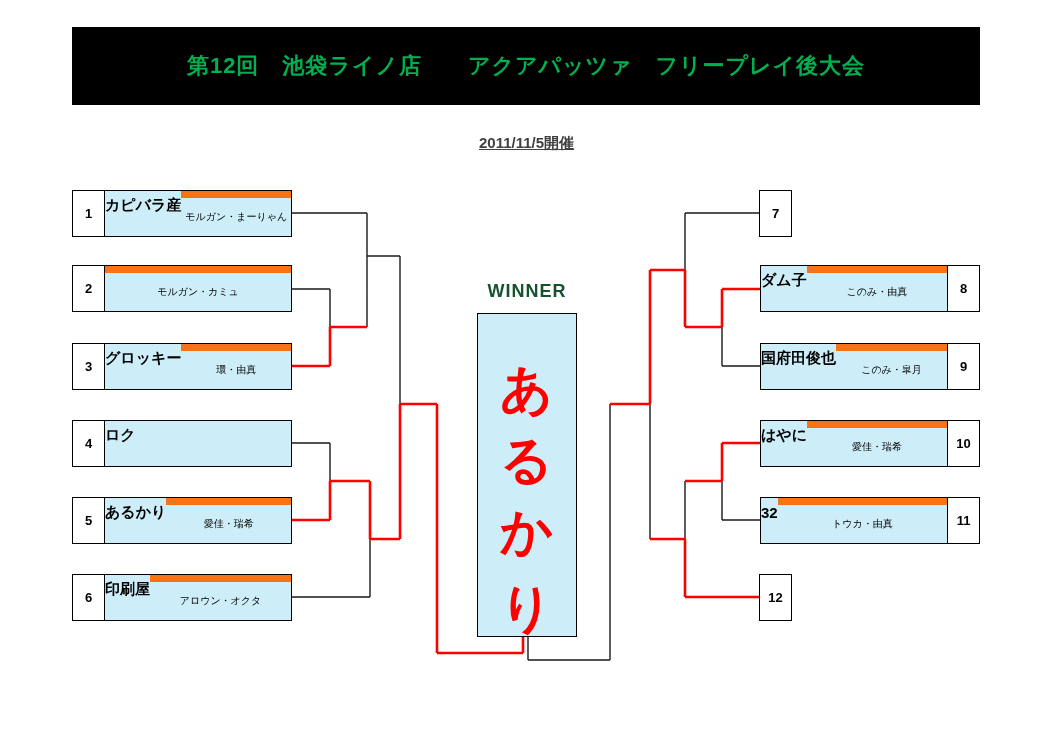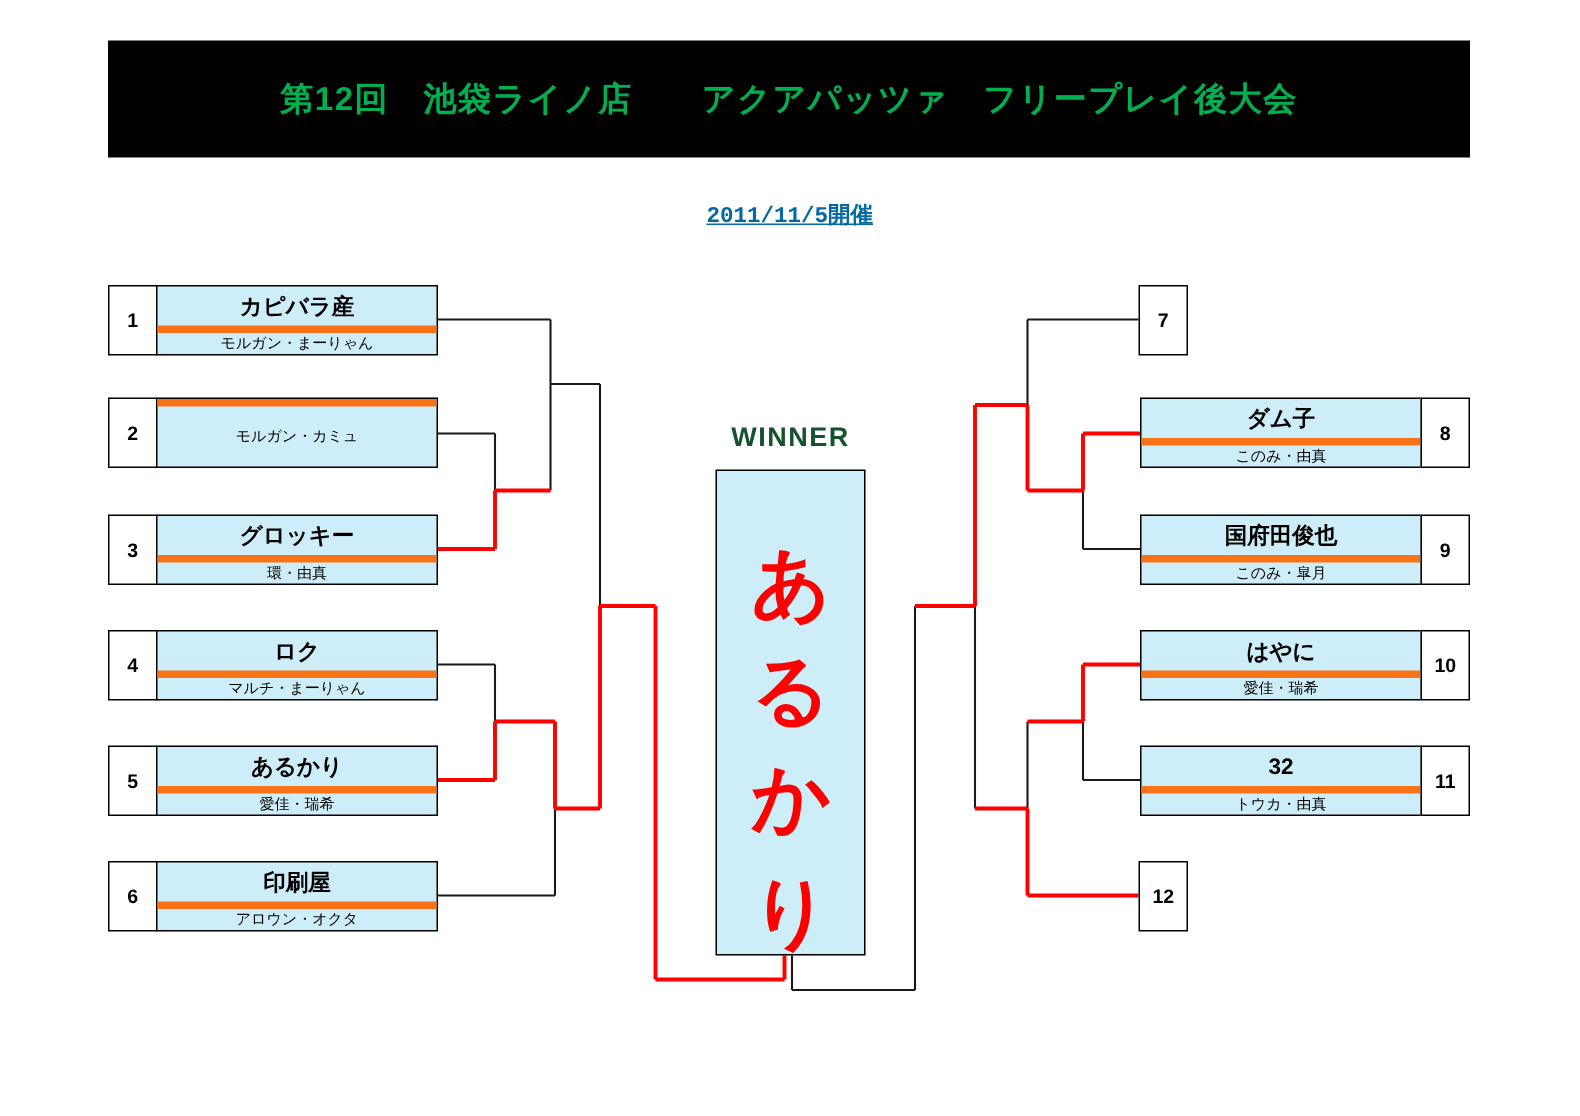--- a/index.html
+++ b/index.html
@@ -30,22 +30,21 @@
   }
 
   .event-date {
     position: absolute;
     left: 0; top: 134px;
     width: 100%;
     text-align: center;
     font-size: 15px;
     font-weight: bold;
     text-decoration: underline;
-    color: #0369a1;
-    font-family: Liberation Mono, monospace;
+    color: #404040;
   }
 
   .lines {
     position: absolute;
     left: 0; top: 0;
   }
 
   .entry {
     position: absolute;
     display: flex;
@@ -63,33 +62,33 @@
     color: #000000;
     flex: 0 0 33px;
   }
   .entry.left  .seed { margin-right: -1px; }
   .entry.right .seed { margin-left: -1px; }
 
   .namebox {
     width: 188px; height: 47px;
     border: 1px solid #000000;
     background: #CDEDF8;
-    display: flex; flex-direction: column;
+    display: flex; 
     flex: 0 0 188px;
   }
   .team {
     height: 28px;
     display: flex; align-items: center; justify-content: center;
     font-size: 15px; font-weight: bold;
     color: #000000;
     white-space: nowrap;
   }
   .players {
     flex: 1;
-    border-top: 5px solid #f97316;
+    border-top: 7px solid #f97316;
     display: flex; align-items: center; justify-content: center;
     font-size: 10px;
     color: #000000;
     white-space: nowrap;
   }
 
   .winner-label {
     position: absolute;
     left: 462px; top: 281px;
     width: 130px;
@@ -175,21 +174,20 @@
     <div class="namebox">
       <div class="team">グロッキー</div>
       <div class="players">環・由真</div>
     </div>
   </div>
 
   <div class="entry left" style="top:420px">
     <div class="seed">4</div>
     <div class="namebox">
       <div class="team">ロク</div>
-      <div class="players">マルチ・まーりゃん</div>
     </div>
   </div>
 
   <div class="entry left" style="top:497px">
     <div class="seed">5</div>
     <div class="namebox">
       <div class="team">あるかり</div>
       <div class="players">愛佳・瑞希</div>
     </div>
   </div>

